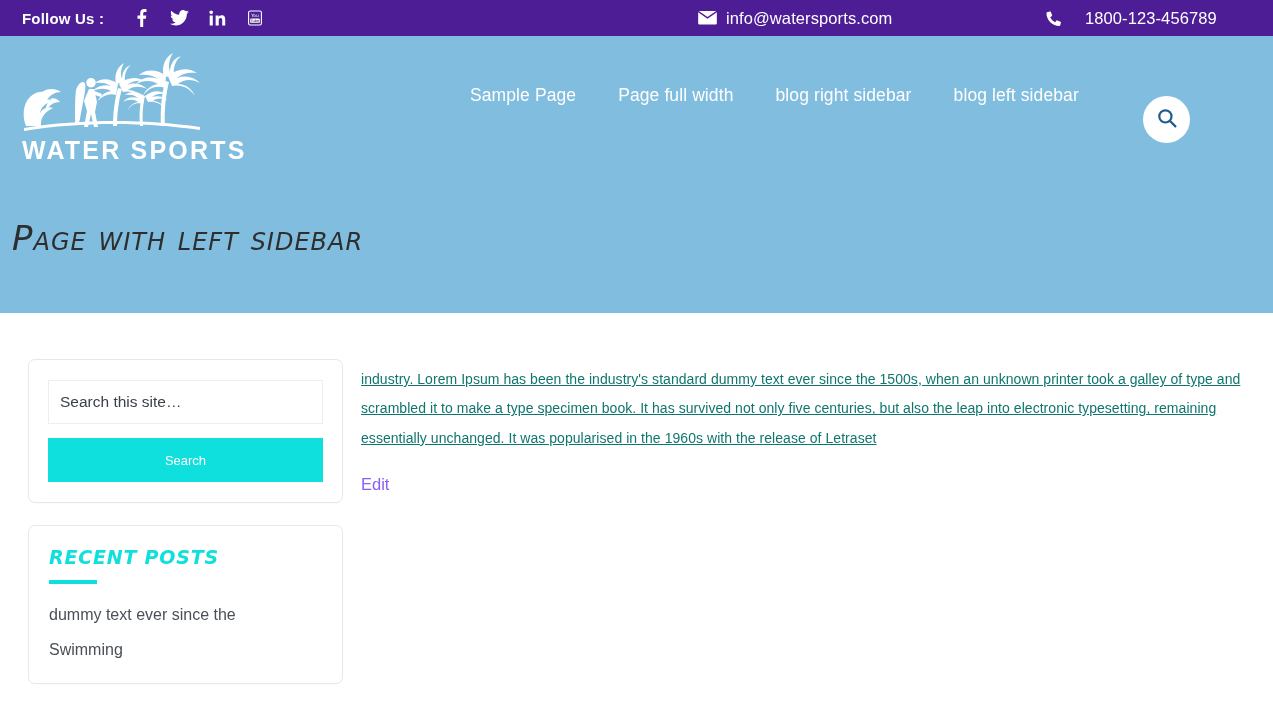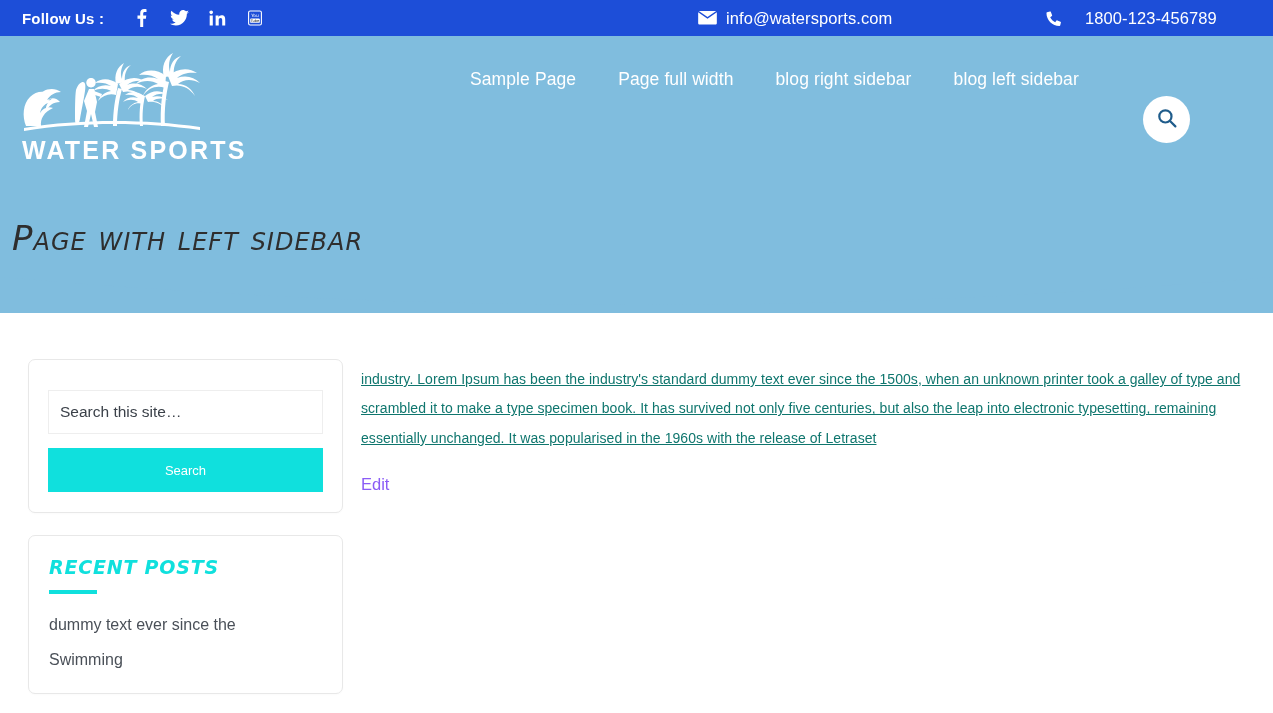--- a/index.html
+++ b/index.html
@@ -8,21 +8,21 @@
     width: 1273px;
     height: 713px;
     overflow: hidden;
     background: #ffffff;
     font-family: "Liberation Sans", sans-serif;
   }
 
   
   .topbar {
     height: 36px;
-    background: #1d4ed8;
+    background: #4c1d95;
     color: #ffffff;
     display: flex;
     align-items: center;
     position: relative;
   }
   .follow-wrap {
     display: flex;
     align-items: center;
     padding-left: 22px;
   }
@@ -104,21 +104,21 @@
     font-size: 25px;
     font-weight: bold;
     letter-spacing: 2.2px;
     margin-top: -2px;
     padding-left: 4px;
   }
 
   .main-nav {
     position: absolute;
     left: 470px;
-    top: 33px;
+    top: 49px;
     display: flex;
     align-items: center;
     gap: 42px;
   }
   .nav-link {
     color: #ffffff;
     font-size: 17.5px;
     text-decoration: none;
     white-space: nowrap;
     letter-spacing: .1px;
@@ -179,21 +179,20 @@
   .site-search-input {
     width: 100%;
     height: 44px;
     border: 1px solid #eeeeee;
     background: #ffffff;
     padding: 0 11px;
     font-family: "Liberation Sans", sans-serif;
     font-size: 15.5px;
     color: #3b4149;
     outline: none;
-    margin-top: 10px;
   }
   .site-search-input::placeholder { color: #3b4149; }
 
   .site-search-btn {
     width: 100%;
     height: 44px;
     margin-top: 14px;
     background: #10e0dd;
     border: none;
     color: #ffffff;

